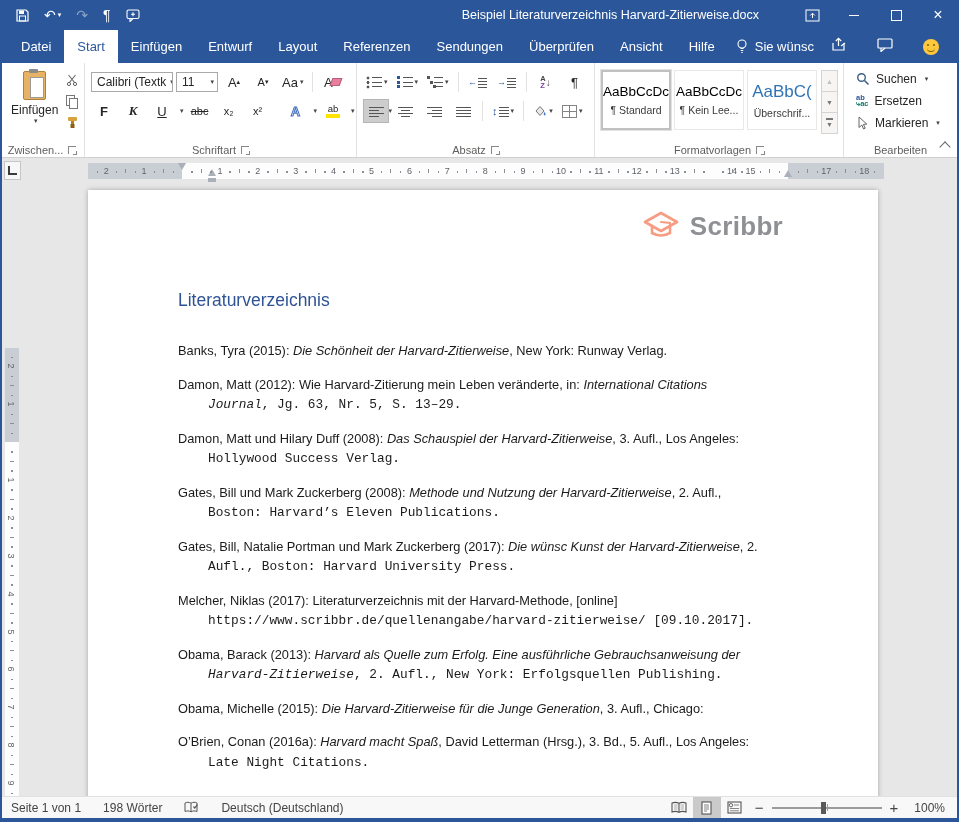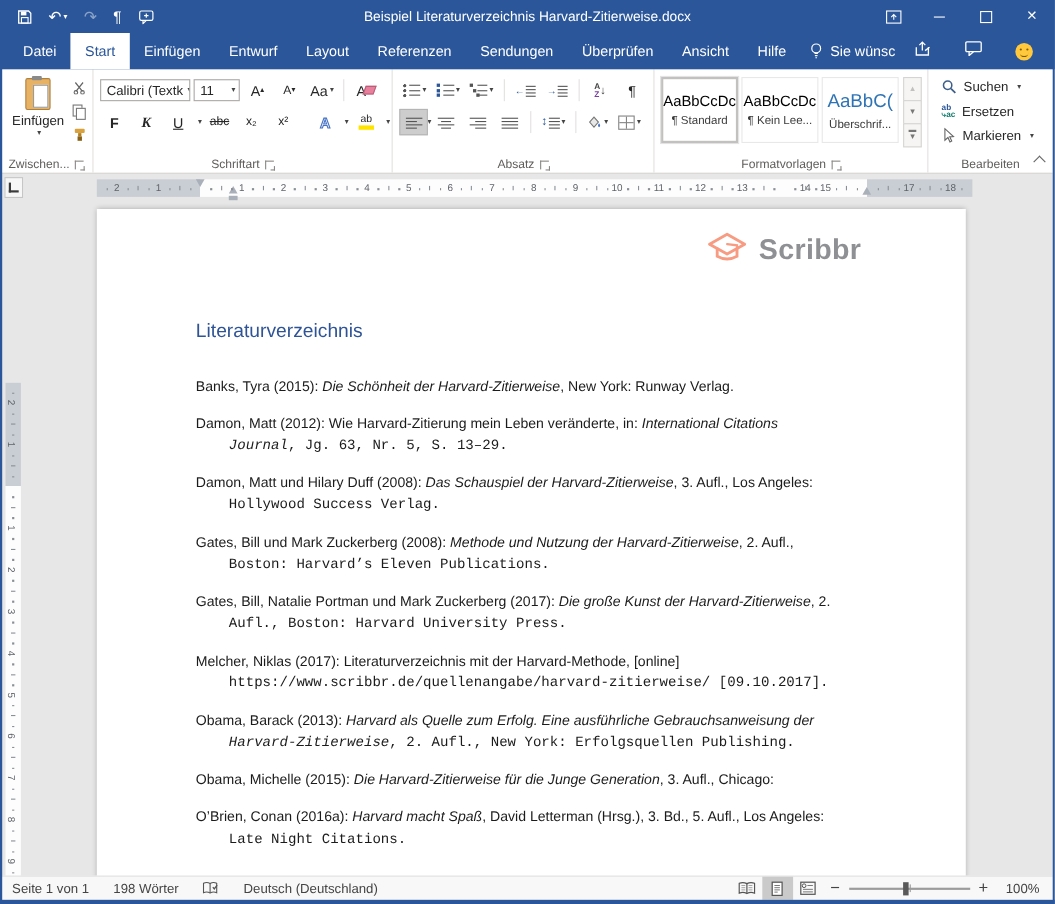--- a/index.html
+++ b/index.html
@@ -8,21 +8,21 @@
   .edge{position:absolute;top:0;bottom:0;width:2px;background:#2B579A;z-index:60;}
   .edge.l{left:0}.edge.r{right:0}
 
   
   .titlebar{position:absolute;left:0;top:0;right:0;height:30px;background:#2B579A;color:#fff;
             display:flex;align-items:center;z-index:40;}
   .qat{display:flex;align-items:center;gap:15px;padding-left:16px;}
   .qbtn{display:flex;align-items:center;color:#fff;font-size:14px;cursor:default;}
   .qbtn.dis{opacity:.45;}
   .qcaret{font-size:7px;margin-left:2px;}
-  .title{position:absolute;left:200px;right:200px;text-align:center;font-size:12.5px;color:#fff;}
+  .title{position:absolute;left:200px;right:200px;text-align:right;font-size:12.5px;color:#fff;}
   .winbtns{margin-left:auto;display:flex;height:100%;align-items:stretch;}
   .wbtn{width:42px;display:flex;align-items:center;justify-content:center;color:#fff;}
   .minbar{width:10px;height:1px;background:#fff;}
   .maxbox{width:9px;height:9px;border:1px solid #fff;}
   .closex{font-size:16px;line-height:1;}
 
   
   .tabrow{position:absolute;top:30px;left:0;right:0;height:33px;background:#2B579A;display:flex;
           align-items:stretch;color:#fff;z-index:39;}
   #tabs{display:flex;padding-left:8px;}
@@ -667,21 +667,21 @@
           </div>
           <div class="entry">
             <div class="line"><span>Damon, Matt und Hilary Duff (2008): </span><span class="it">Das Schauspiel der Harvard-Zitierweise</span><span>, 3. Aufl., Los Angeles:</span></div>
             <div class="line indent"><span>Hollywood Success Verlag.</span></div>
           </div>
           <div class="entry">
             <div class="line"><span>Gates, Bill und Mark Zuckerberg (2008): </span><span class="it">Methode und Nutzung der Harvard-Zitierweise</span><span>, 2. Aufl.,</span></div>
             <div class="line indent"><span>Boston: Harvard’s Eleven Publications.</span></div>
           </div>
           <div class="entry">
-            <div class="line"><span>Gates, Bill, Natalie Portman und Mark Zuckerberg (2017): </span><span class="it">Die große Kunst der Harvard-Zitierweise</span><span>, 2.</span></div>
+            <div class="line"><span>Gates, Bill, Natalie Portman und Mark Zuckerberg (2017): </span><span class="it">Die wünsc Kunst der Harvard-Zitierweise</span><span>, 2.</span></div>
             <div class="line indent"><span>Aufl., Boston: Harvard University Press.</span></div>
           </div>
           <div class="entry">
             <div class="line"><span>Melcher, Niklas (2017): Literaturverzeichnis mit der Harvard-Methode, [online]</span></div>
             <div class="line indent"><span>https://www.scribbr.de/quellenangabe/harvard-zitierweise/ [09.10.2017].</span></div>
           </div>
           <div class="entry">
             <div class="line"><span>Obama, Barack (2013): </span><span class="it">Harvard als Quelle zum Erfolg. Eine ausführliche Gebrauchsanweisung der</span></div>
             <div class="line indent"><span class="it">Harvard-Zitierweise</span><span>, 2. Aufl., New York: Erfolgsquellen Publishing.</span></div>
           </div>

